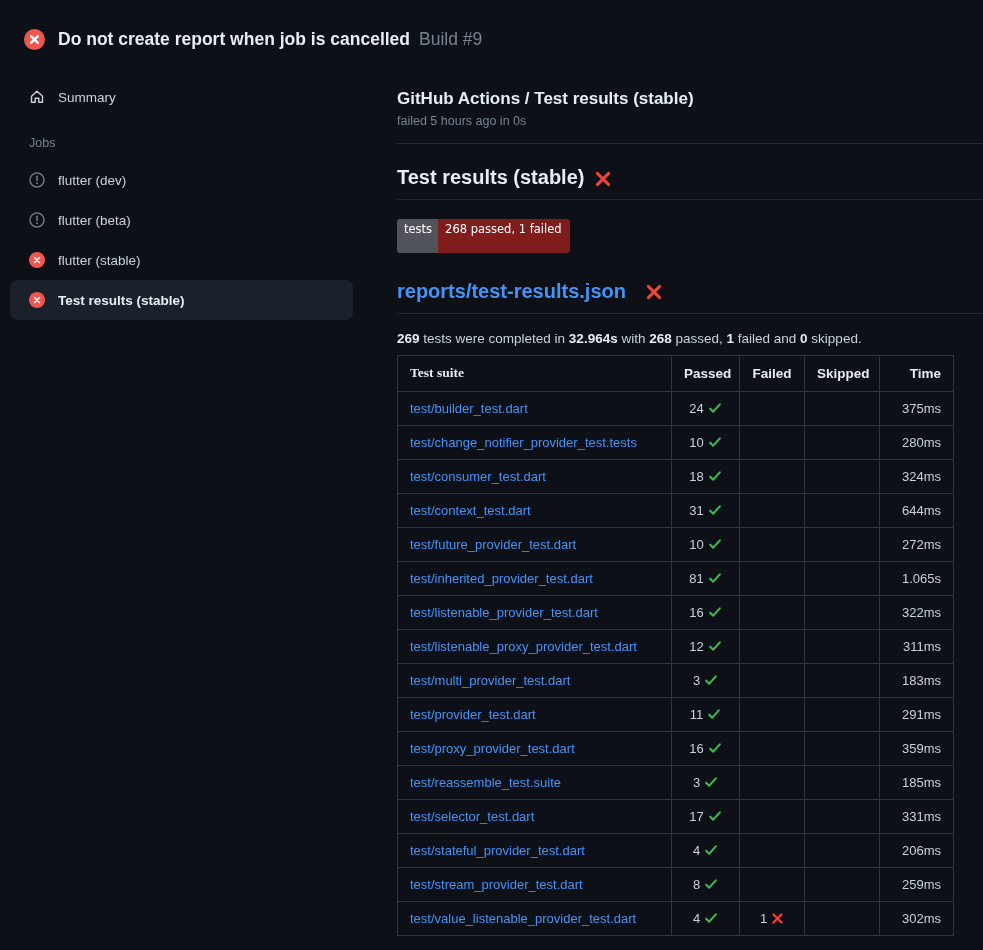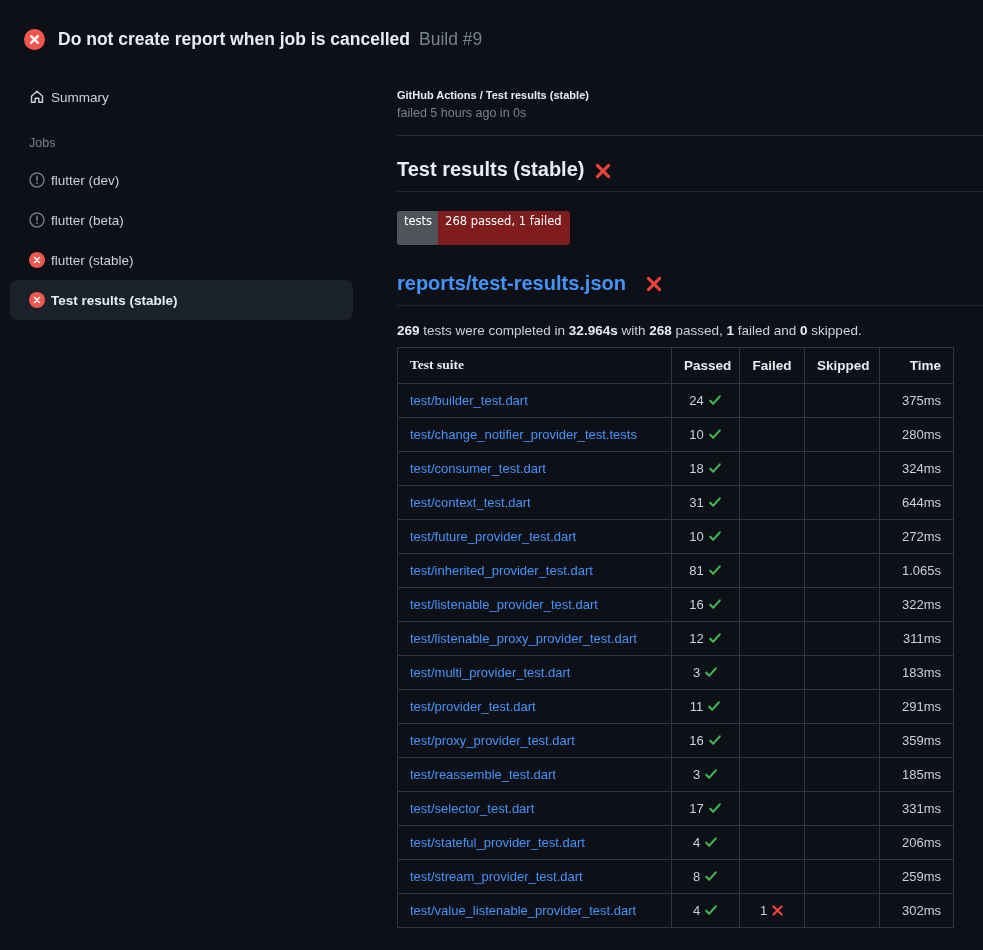--- a/index.html
+++ b/index.html
@@ -27,38 +27,38 @@
     margin-left: -4px;
   }
   .status-circle { display: inline-flex; flex: none; }
 
   
   .layout { display: flex; align-items: flex-start; }
 
   
   .sidebar { flex: 0 0 397px; width: 397px; padding: 16px 44px 0 10px; }
   .sidebar-item {
-    display: flex; align-items: center; gap: 6px;
+    display: flex; align-items: center; gap: 13px;
     height: 40px; padding: 0 12px 0 19px;
     border-radius: 8px; font-size: 13.5px; color: #c9d1d9;
     cursor: pointer;
   }
   .sidebar-item .icon { display: inline-flex; flex: none; }
   .jobs-label {
     color: #768390; font-size: 12.5px;
     margin: 19px 0 10px 19px;
   }
   .sidebar-item.selected {
     background: #1b212a;
     color: #e6edf3; font-weight: 700;
   }
 
   
   .main { flex: 1 1 auto; min-width: 0; padding-top: 28px; }
-  .check-title { font-size: 11px; font-weight: 700; color: #e6edf3; }
+  .check-title { font-size: 17px; font-weight: 700; color: #e6edf3; }
   .check-meta  { font-size: 12.5px; color: #768390; margin-top: 5px; }
   .divider { border: 0; border-top: 1px solid #262c36; margin: 15px 0 0 0; }
 
   .md-heading {
     display: flex; align-items: center; gap: 10px;
     font-size: 20px; font-weight: 700; color: #e6edf3;
     margin: 22px 0 0 0; padding-bottom: 10px;
     border-bottom: 1px solid #21262d;
   }
   .md-heading a { color: #4493f8; text-decoration: none; cursor: pointer; }
@@ -326,21 +326,21 @@
     <td class="suite"><a>test/proxy_provider_test.dart</a></td>
     <td class="num"><span>16</span><svg class="mark" width="14" height="14" viewBox="0 0 16 16">
                   <path d="M2.5 8.8 L6 12.2 L13.5 3.8" fill="none" stroke="#3fb950" stroke-width="2.4" stroke-linecap="round" stroke-linejoin="round"></path>
                 </svg></td>
     <td class="num"></td>
     <td class="num"></td>
     <td class="time">359ms</td>
   </tr>
 
   <tr>
-    <td class="suite"><a>test/reassemble_test.dart</a></td>
+    <td class="suite"><a>test/reassemble_test.suite</a></td>
     <td class="num"><span>3</span><svg class="mark" width="14" height="14" viewBox="0 0 16 16">
                   <path d="M2.5 8.8 L6 12.2 L13.5 3.8" fill="none" stroke="#3fb950" stroke-width="2.4" stroke-linecap="round" stroke-linejoin="round"></path>
                 </svg></td>
     <td class="num"></td>
     <td class="num"></td>
     <td class="time">185ms</td>
   </tr>
 
   <tr>
     <td class="suite"><a>test/selector_test.dart</a></td>

